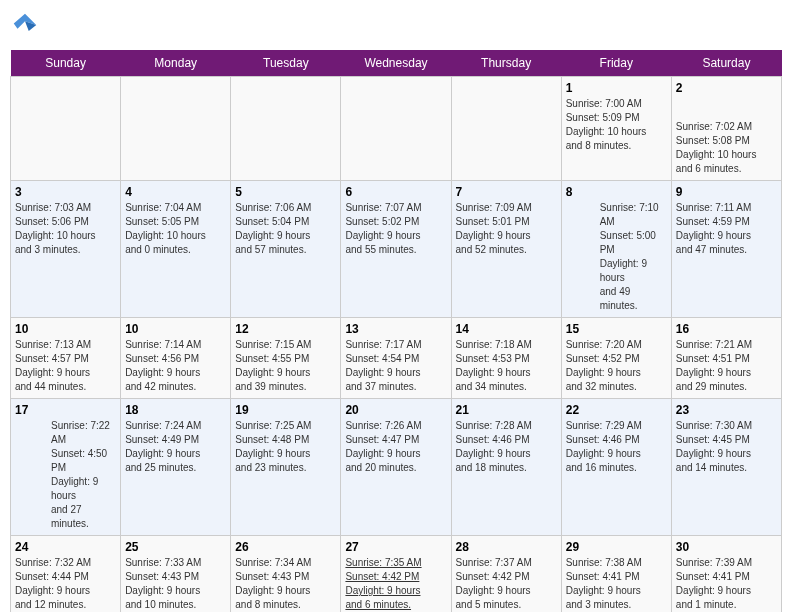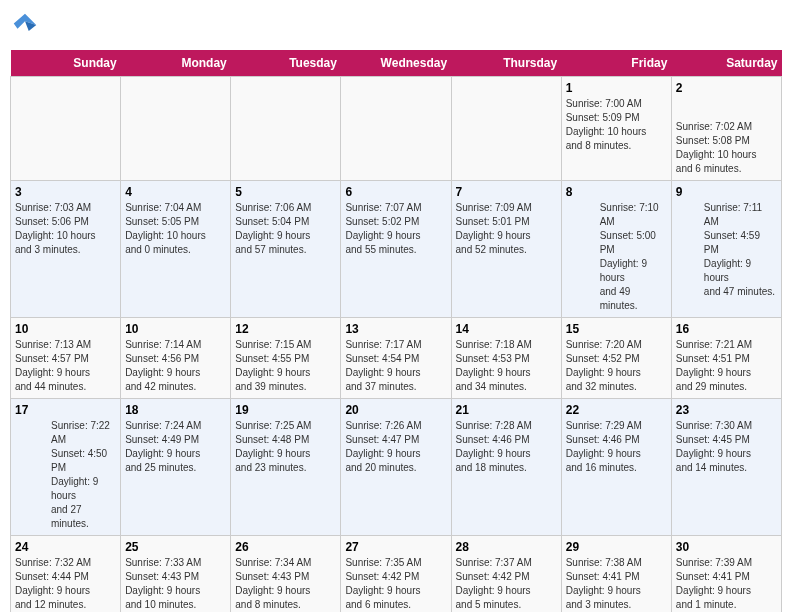--- a/index.html
+++ b/index.html
@@ -42,26 +42,26 @@
       font-size: 16px;
       font-weight: normal;
       color: #555;
     }
     table {
       width: 100%;
       border-collapse: collapse;
       font-size: 11px;
     }
     thead tr th {
-      background-color: #be185d;
+      background-color: #701a75;
       color: #fff;
       padding: 6px 4px;
-      text-align: right;
+      text-align: center;
       font-size: 12px;
-      font-weight: bold;
+      font-weight: normal;
     }
     tbody tr td {
       border: 1px solid #ccc;
       vertical-align: top;
       padding: 4px;
       width: calc(100% / 7);
       min-height: 80px;
     }
     tbody tr:nth-child(odd) td {
       background-color: #f9f9f9;
@@ -176,21 +176,21 @@
         </td>
         <td>
           <span class="day-num">8</span>
           <div class="day-info" style="white-space: pre-wrap; margin-left: 34px;">Sunrise: 7:10 AM
 Sunset: 5:00 PM
 Daylight: 9 hours
 and 49 minutes.</div>
         </td>
         <td>
           <span class="day-num">9</span>
-          <div class="day-info" style="white-space: pre-wrap; margin-left: 28px;">Sunrise: 7:11 AM
+          <div class="day-info" style="white-space: pre-wrap;">Sunrise: 7:11 AM
 Sunset: 4:59 PM
 Daylight: 9 hours
 and 47 minutes.</div>
         </td>
       </tr>
       <tr>
         <td>
           <span class="day-num">10</span>
           <div class="day-info" style="white-space: pre-wrap;">Sunrise: 7:13 AM
 Sunset: 4:57 PM
@@ -308,21 +308,21 @@
         </td>
         <td>
           <span class="day-num">26</span>
           <div class="day-info" style="white-space: pre-wrap;">Sunrise: 7:34 AM
 Sunset: 4:43 PM
 Daylight: 9 hours
 and 8 minutes.</div>
         </td>
         <td>
           <span class="day-num">27</span>
-          <div class="day-info" style="white-space: pre-wrap;">Sunrise: 7:35 AM
+          <div class="day-info" style="white-space: pre-wrap; text-decoration: underline;">Sunrise: 7:35 AM
 Sunset: 4:42 PM
 Daylight: 9 hours
 and 6 minutes.</div>
         </td>
         <td>
           <span class="day-num">28</span>
           <div class="day-info" style="white-space: pre-wrap;">Sunrise: 7:37 AM
 Sunset: 4:42 PM
 Daylight: 9 hours
 and 5 minutes.</div>

